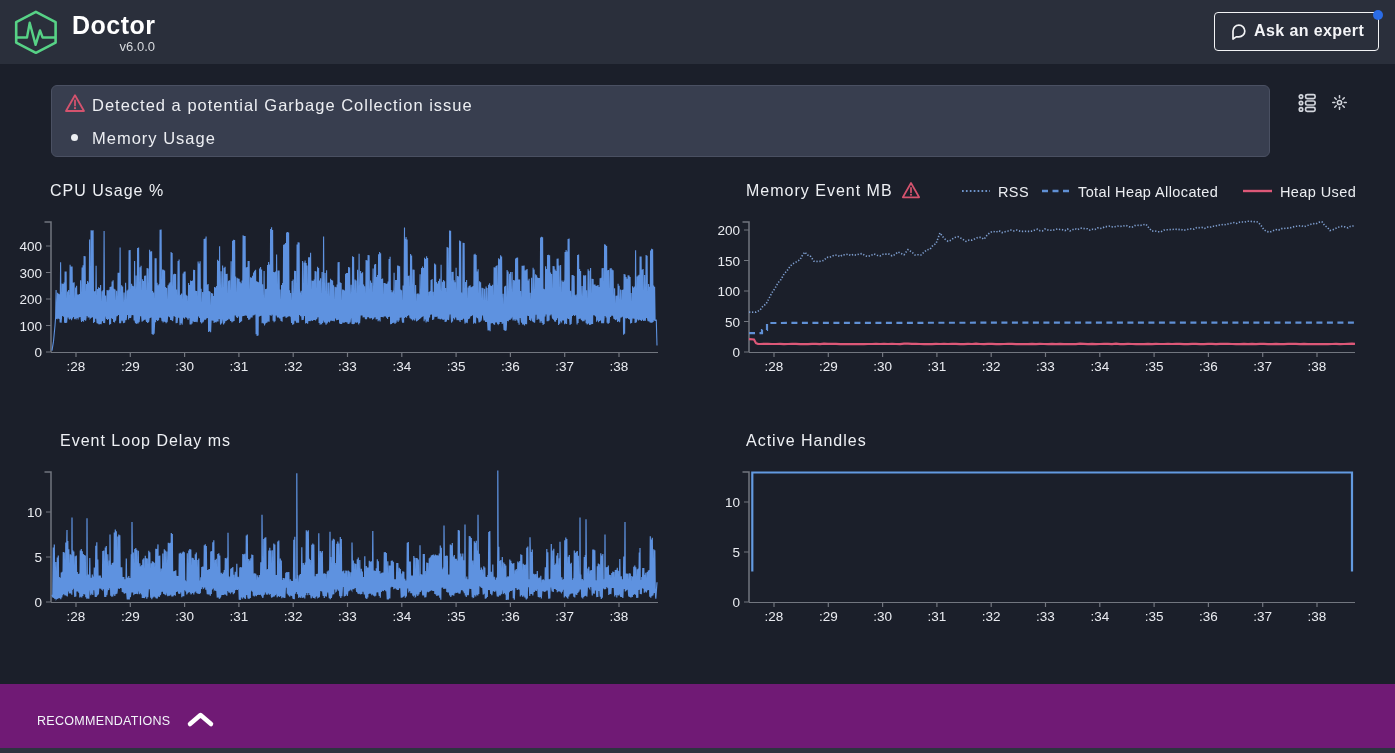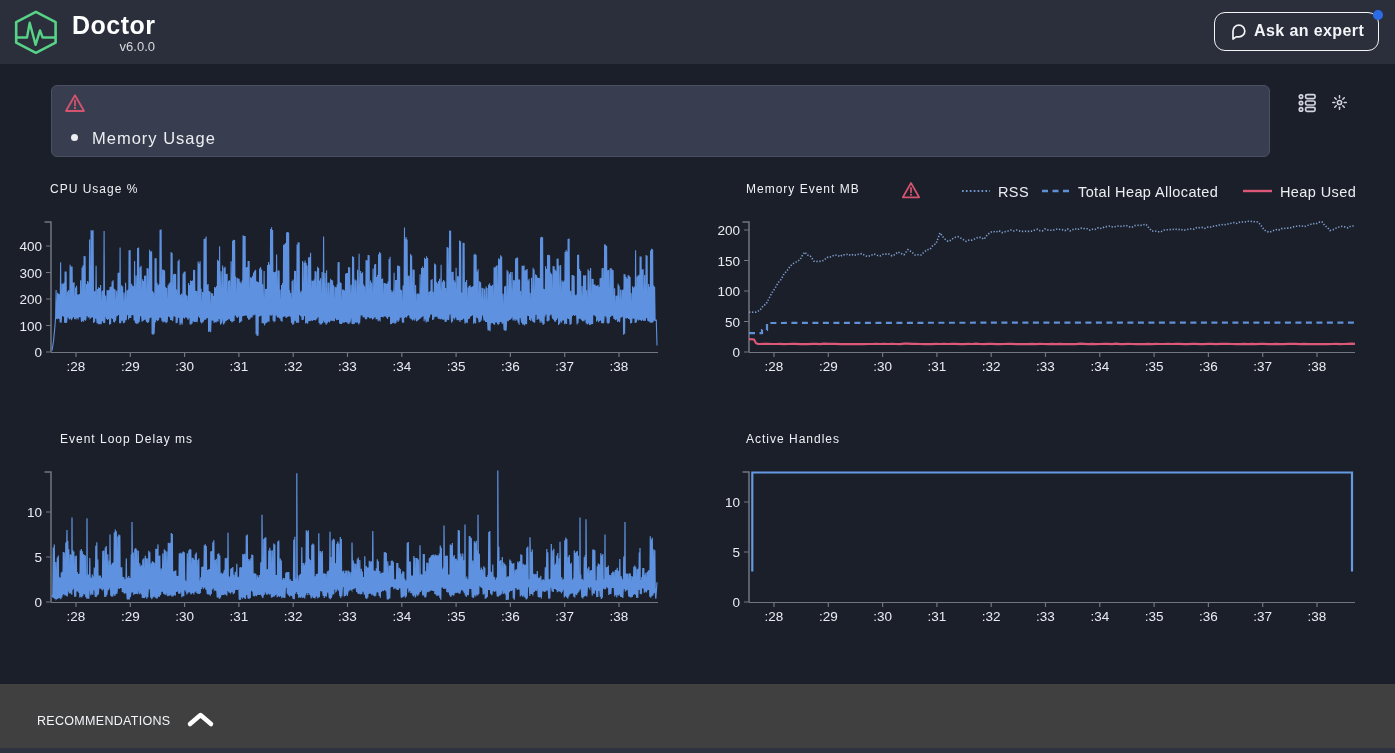--- a/index.html
+++ b/index.html
@@ -2,32 +2,32 @@
 <html><head><meta charset="utf-8">
 <style>
 * { margin:0; padding:0; box-sizing:border-box; }
 html,body { width:1395px; height:753px; overflow:hidden; background:#1b1f2a;
   font-family:"Liberation Sans", sans-serif; }
 #header { position:absolute; left:0; top:0; width:1395px; height:64px; background:#2a2f3b; }
 
 #title { position:absolute; left:72px; top:11px; color:#ffffff; font-size:25px; font-weight:700; letter-spacing:0.5px; }
 #ver { position:absolute; left:72px; top:39px; width:83px; text-align:right; color:#d7dade; font-size:13px; }
 #askbtn { position:absolute; left:1214px; top:12px; width:165px; height:39px; border:1.5px solid #f2f3f5;
-  border-radius:11px; color:#f3f4f7; font-size:16px; font-weight:600; letter-spacing:0.4px; }
+  border-radius:4px; color:#f3f4f7; font-size:16px; font-weight:600; letter-spacing:0.4px; }
 #askbtn span { position:absolute; left:39px; top:9px; }
 #bluedot { position:absolute; left:1373px; top:10px; width:10px; height:10px; border-radius:50%; background:#2b6ce6; }
 #alert { position:absolute; left:51px; top:85px; width:1219px; height:72px; background:#383e4f;
   border:1px solid #4a5062; border-radius:6px; }
 #alert .l1 { position:absolute; left:40px; top:10px; font-size:16.5px; letter-spacing:1px; color:#eceef2; }
 #alert .l2 { position:absolute; left:40px; top:43px; font-size:16.5px; letter-spacing:1px; color:#eceef2; }
 #alert .bull { position:absolute; left:19px; top:48px; width:7px; height:7px; border-radius:50%; background:#eceef2; }
-.charttitle { position:absolute; font-size:12px; letter-spacing:1px; color:#eef0f4; }
+.charttitle { position:absolute; font-size:16px; letter-spacing:1px; color:#eef0f4; }
 .axlbl { font-size:13.5px; fill:#e9ebf0; font-family:"Liberation Sans", sans-serif; }
 .leg { font-size:14.5px; letter-spacing:0.4px; fill:#eceef2; font-family:"Liberation Sans", sans-serif; }
-#footer { position:absolute; left:0; top:684px; width:1395px; height:64px; background:#404040; }
+#footer { position:absolute; left:0; top:684px; width:1395px; height:64px; background:#701a75; }
 #footer .t { position:absolute; left:37px; top:30px; color:#f2f5f9; font-size:12.5px; letter-spacing:0.3px; font-weight:500; }
 #footstrip { position:absolute; left:0; top:748px; width:1395px; height:5px; background:#2d3440; }
 svg { position:absolute; left:0; top:0; }
 </style></head>
 <body>
 <div id="header"></div>
 <svg id="logo" style="left:14px; top:8px;" width="48" height="48" viewBox="0 0 48 48">
   <polygon points="21.9,3.9 41.6,14.1 41.6,34.6 21.9,44.8 2.2,34.6 2.2,14.1" fill="none" stroke="#57d286" stroke-width="2.6" stroke-linejoin="round"></polygon>
   <polyline points="2.6,29.5 13,29.5 15.7,14.8 21.6,36.9 26,22.4 28.6,29.5 41.2,29.5" fill="none" stroke="#57d286" stroke-width="2.4" stroke-linejoin="round" stroke-linecap="round"></polyline>
 </svg>
@@ -35,20 +35,21 @@
 <div id="ver">v6.0.0</div>
 <div id="askbtn">
     <span>Ask an expert</span>
   </div>
 <svg style="left:1229px; top:22px;" width="19" height="19" viewBox="0 0 19 19">
   <path d="M4,17 V9 a5.9,5.9 0 1 1 5.9,5.9 H7.2 Z" fill="none" stroke="#f2f3f5" stroke-width="1.7" stroke-linejoin="round"></path>
 </svg>
 <div id="bluedot"></div>
 
 <div id="alert">
+  <div class="l1">Detected a potential Garbage Collection issue</div>
   <div class="bull"></div>
   <div class="l2">Memory Usage</div>
 </div>
 <svg style="left:64px; top:93px;" width="22" height="21" viewBox="0 0 22 21">
   <path d="M11,2.2 L20,18 H2 Z" fill="none" stroke="#d4536e" stroke-width="1.8" stroke-linejoin="round"></path>
   <line x1="11" y1="7.5" x2="11" y2="12.5" stroke="#d4536e" stroke-width="1.8" stroke-linecap="round"></line>
   <circle cx="11" cy="15.2" r="1.1" fill="#d4536e"></circle>
 </svg>
 
 <svg style="left:1298px; top:93px;" width="18" height="20" viewBox="0 0 18 20">

